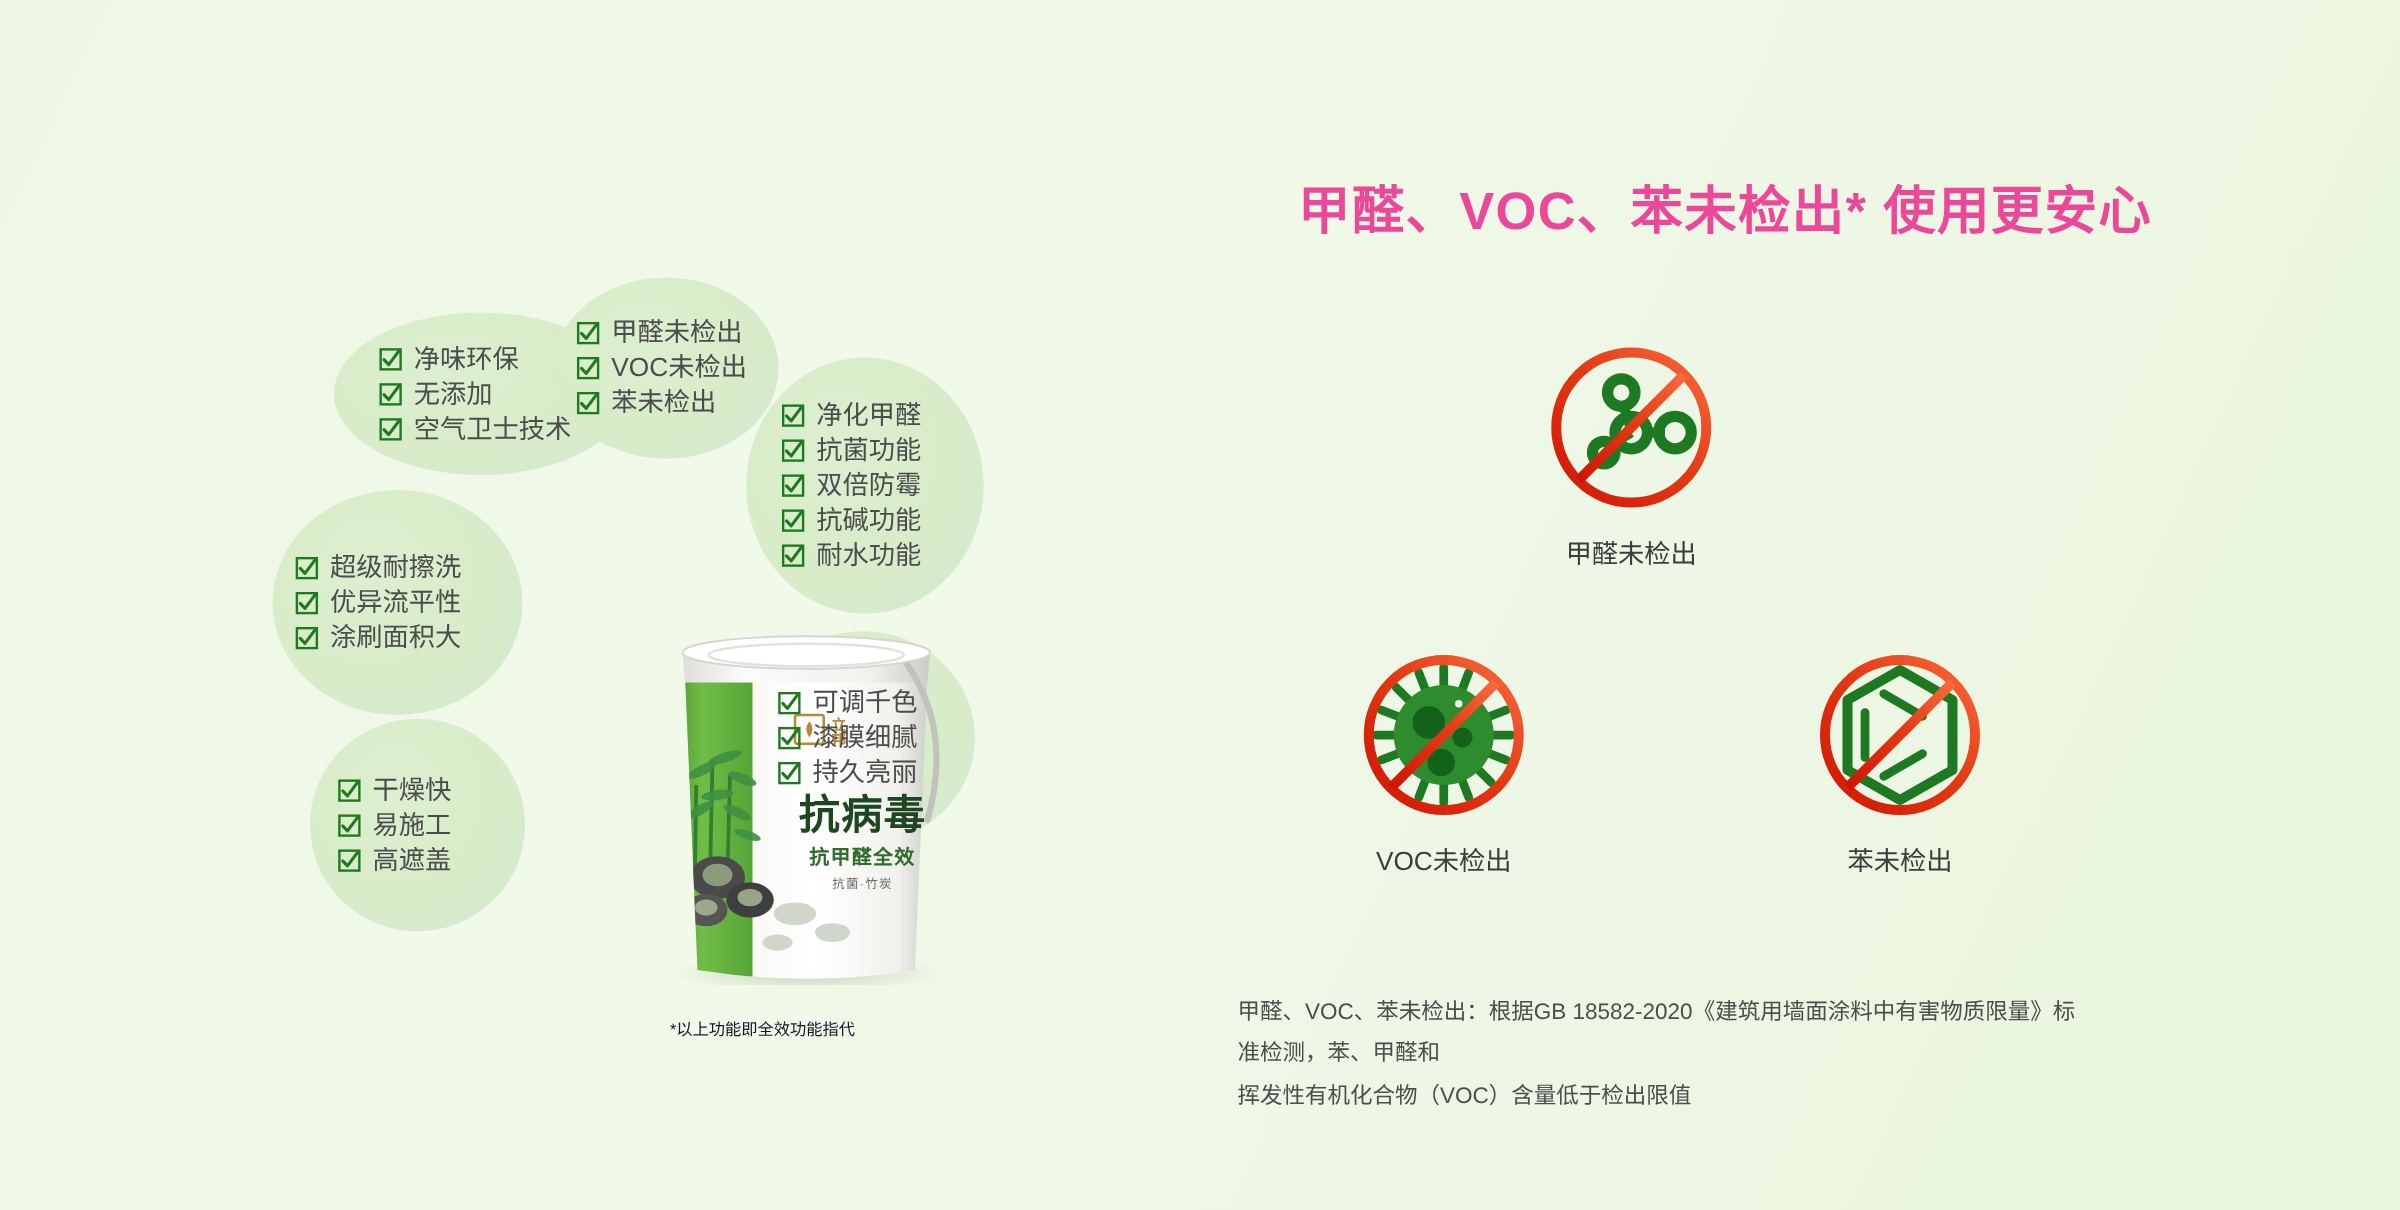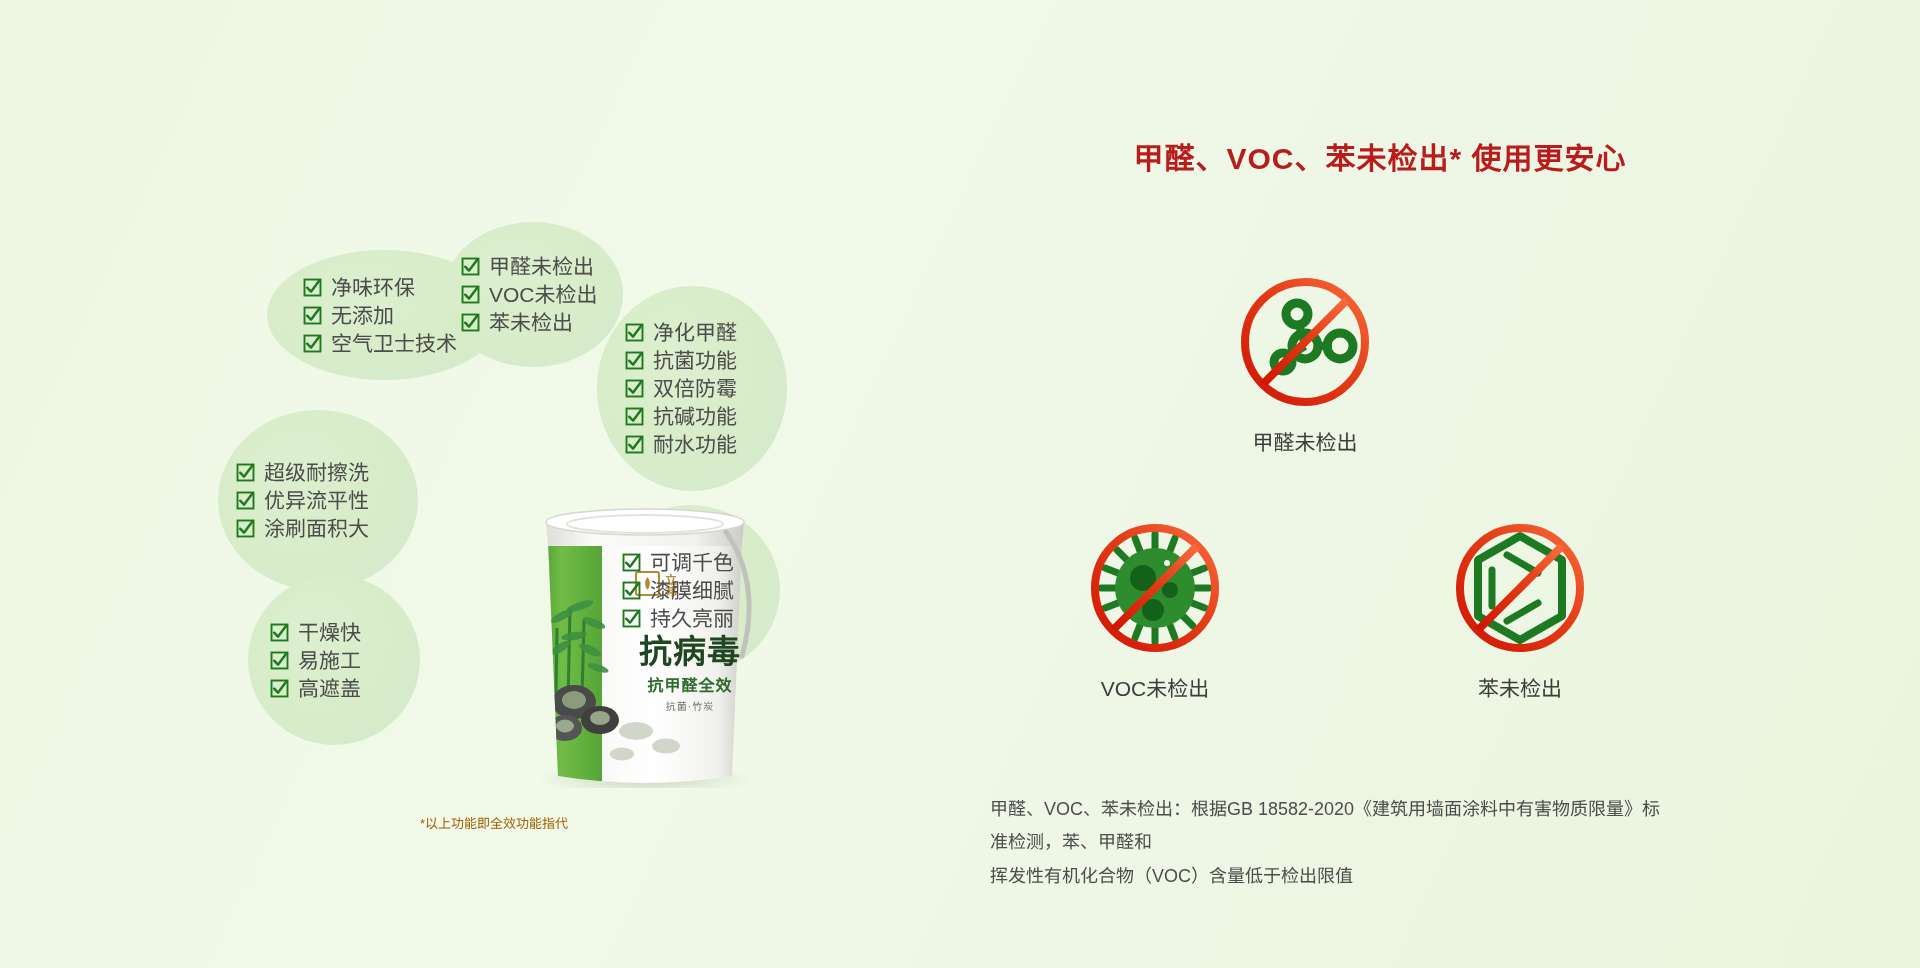--- a/index.html
+++ b/index.html
@@ -14,21 +14,21 @@
 
   
   .h-left {
     position:absolute; left:0; top:132px; width:1000px; text-align:center;
     color:#2f6b2c; font-size:39px; font-weight:bold; letter-spacing:1px;
     line-height:1.28; white-space:nowrap;
   }
   .h-left .l2 { display:block; }
   .h-right {
     position:absolute; left:1000px; top:134px; width:760px; text-align:center;
-    color:#b91c1c; font-size:30px; font-weight:bold; letter-spacing:1px;
+    color:#ec4899; font-size:42px; font-weight:bold; letter-spacing:1px;
     white-space:nowrap;
   }
 
   
   .bubble {
     position:absolute;
     background:radial-gradient(ellipse at 40% 35%, #dcefcf 0%, #d8ecc9 55%, #d4ead0 100%);
     border-radius:50%;
     display:flex; flex-direction:column; justify-content:center;
     padding:0 0 0 0;
@@ -40,22 +40,22 @@
     white-space:nowrap; font-weight:500;
   }
   .chk { width:19px; height:19px; flex:0 0 19px; position:relative; display:block; }
   .chk svg { display:block; width:19px; height:19px; }
 
   
   #bucket { position:absolute; left:510px; top:488px; width:270px; height:300px; }
 
   
   .foot-left {
-    position:absolute; left:420px; top:813px; width:380px; 
-    font-size:13px; color:#a16207; white-space:nowrap;
+    position:absolute; left:420px; top:813px; width:380px; text-align:center;
+    font-size:13px; color:#0f172a; white-space:nowrap;
   }
   .foot-right {
     position:absolute; left:990px; top:793px; width:680px;
     font-size:18px; color:#4d4d4d; line-height:1.85;
   }
 
   
   .badge { position:absolute; text-align:center; }
   .badge .sym { position:relative; margin:0 auto; }
   .badge .cap {
@@ -182,21 +182,21 @@
             <svg viewBox="0 0 20 20" xmlns="http://www.w3.org/2000/svg">
               <rect x="1.6" y="1.6" width="16.8" height="16.8" fill="none" stroke="#1f7a1f" stroke-width="2"></rect>
               <path d="M4.4 10.2 L8.4 14.4 L17.2 2.6" fill="none" stroke="#1f7a1f" stroke-width="2.6" stroke-linecap="round" stroke-linejoin="round"></path>
             </svg>
           </span>
         <span>耐水功能</span>
       </div>
     </div>
   </div>
 
-  <div class="bubble" id="b4" style="left:218px; top:410px; width:200px; height:180px;text-align:right;">
+  <div class="bubble" id="b4" style="left:218px; top:392px; width:200px; height:180px;text-align:right;">
     <div class="rows" style="padding-left:18px;">
       <div class="frow">
         <span class="chk">
             <svg viewBox="0 0 20 20" xmlns="http://www.w3.org/2000/svg">
               <rect x="1.6" y="1.6" width="16.8" height="16.8" fill="none" stroke="#1f7a1f" stroke-width="2"></rect>
               <path d="M4.4 10.2 L8.4 14.4 L17.2 2.6" fill="none" stroke="#1f7a1f" stroke-width="2.6" stroke-linecap="round" stroke-linejoin="round"></path>
             </svg>
           </span>
         <span>超级耐擦洗</span>
       </div>

